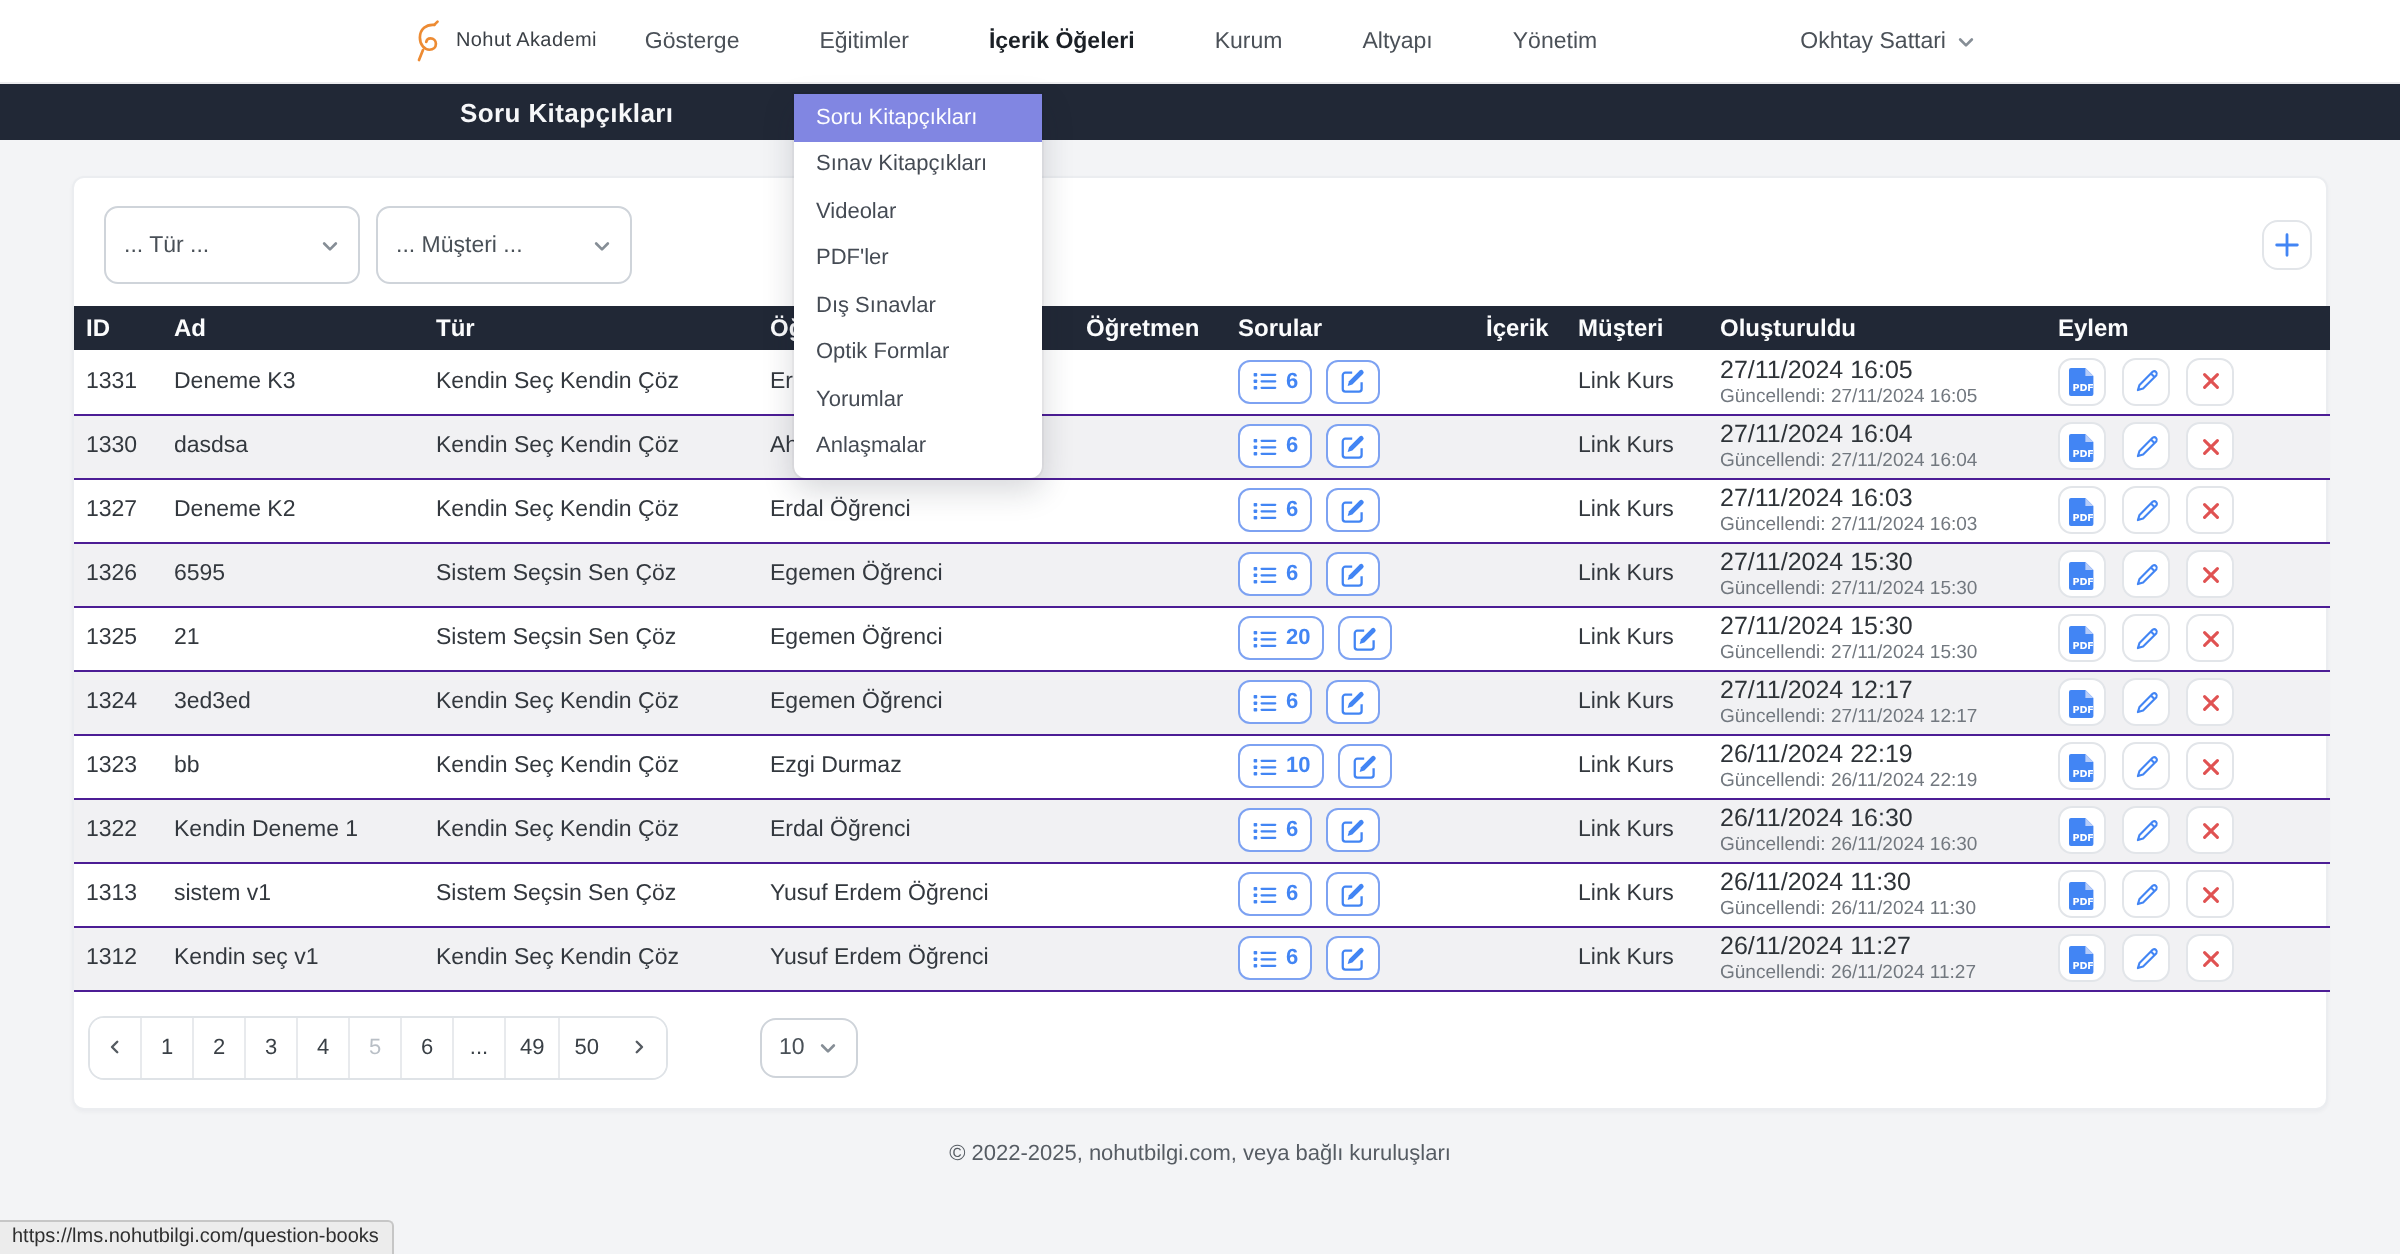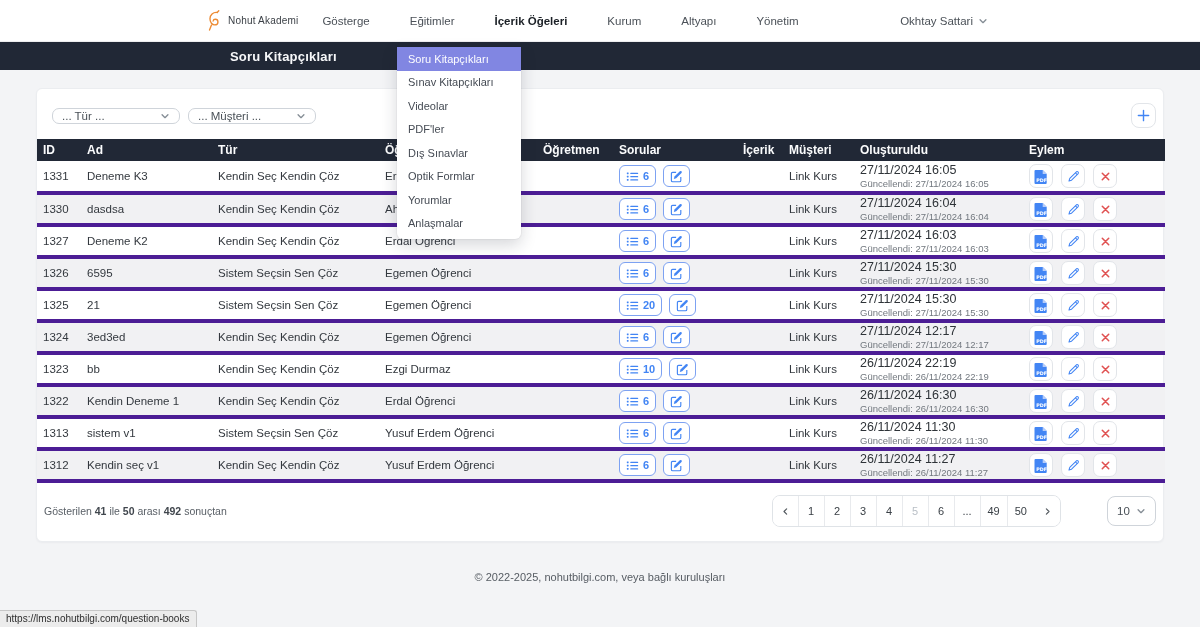--- a/index.html
+++ b/index.html
@@ -43,40 +43,40 @@
     box-shadow:0 1px 2px rgba(20,25,40,.04); z-index:1;
   }
   .filter-bar { display:flex; align-items:center; padding:14px 7px 0 7px; }
   .search-input {
     width:128px; height:28px; border:2px solid #5b76f7; border-radius:8px;
     padding:0 8px; font-size:11.5px; color:#33383e; outline:none;
     box-shadow:0 0 0 3px rgba(91,118,247,.10); font-family:inherit;
   }
   .search-input::placeholder { color:#a0a6ad; }
   .select {
-    height:16px; border:1px solid #cfd4da; border-radius:7px; background:#fff;
+    height:39px; border:1px solid #cfd4da; border-radius:7px; background:#fff;
     display:inline-flex; align-items:center; justify-content:space-between;
     padding:0 9px; font-size:11.5px; color:#495057; cursor:pointer;
   }
   .select.w128 { width:128px; margin-left:8px; }
   .add-btn {
     margin-left:auto; width:25px; height:25px; border:1px solid #e2e5e9; border-radius:8px;
     background:#fff; display:flex; align-items:center; justify-content:center; cursor:pointer;
   }
   
   table { width:1128px; border-collapse:collapse; table-layout:fixed; margin-top:11px; }
   col.c1{width:44px} col.c2{width:131px} col.c3{width:167px} col.c4{width:158px}
   col.c5{width:76px} col.c6{width:124px} col.c7{width:46px} col.c8{width:71px}
   col.c9{width:169px} col.c10{width:142px}
   thead th {
     background:#212836; color:#fbfcfd; font-size:12px; font-weight:700;
     text-align:left; height:22px; padding:0 4px 0 6px; white-space:nowrap; overflow:hidden;
   }
   tbody td { height:32px; padding:0 4px 0 6px; font-size:11.5px; color:#33383e; white-space:nowrap; overflow:hidden; vertical-align:middle; }
-  tbody tr { border-bottom:4px solid #4c1d95; }
+  tbody tr { border-bottom:1px solid #4c1d95; }
   tbody tr:nth-child(even) { background:#f1f1f3; }
   .q-btn {
     display:inline-flex; align-items:center; gap:4px; height:22px; padding:0 6px;
     border:1px solid #7da2f2; border-radius:6px; background:#fff; color:#4285f4;
     font-size:11px; font-weight:700; cursor:pointer; vertical-align:middle; font-family:inherit;
   }
   .q-btn + .q-btn { margin-left:4px; }
   .action-btn {
     width:24px; height:24px; border:1px solid #e2e5e9; border-radius:7px; background:#fff;
     display:inline-flex; align-items:center; justify-content:center; cursor:pointer;
@@ -848,21 +848,20 @@
                   <path d="M2.5 2.5l7 7M9.5 2.5l-7 7"></path>
                 </svg>
         </span>
       </button>
     </td>
   </tr>
 </tbody>
   </table>
 
   <div class="table-footer">
-    <div class="results-info"><span>Gösterilen </span><b>41</b><span> ile </span><b>50</b><span> arası </span><b>492</b><span> sonuçtan</span></div>
     <nav class="pagination">
       <button class="page-btn">
         <span>
           <svg width="9" height="9" viewBox="0 0 12 12" fill="none" stroke="#555b61" stroke-width="1.6" stroke-linecap="round" stroke-linejoin="round">
               <path d="M7.5 2.5L4 6l3.5 3.5"></path>
             </svg>
         </span>
       </button>
       <div style="display:contents">
   <button class="page-btn">1</button>

